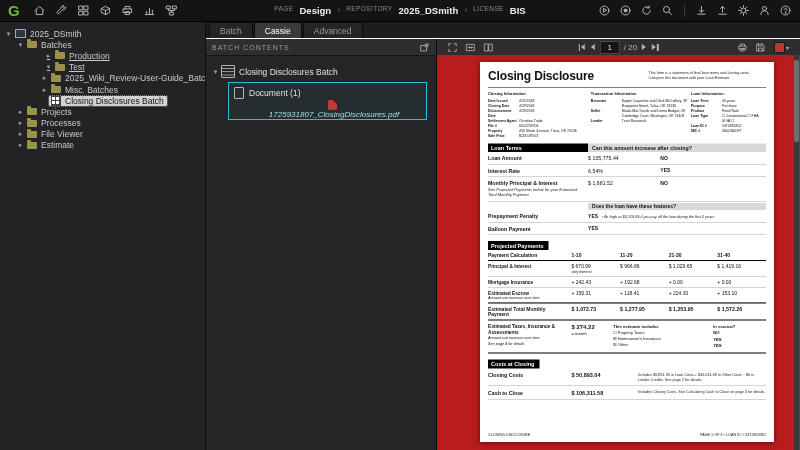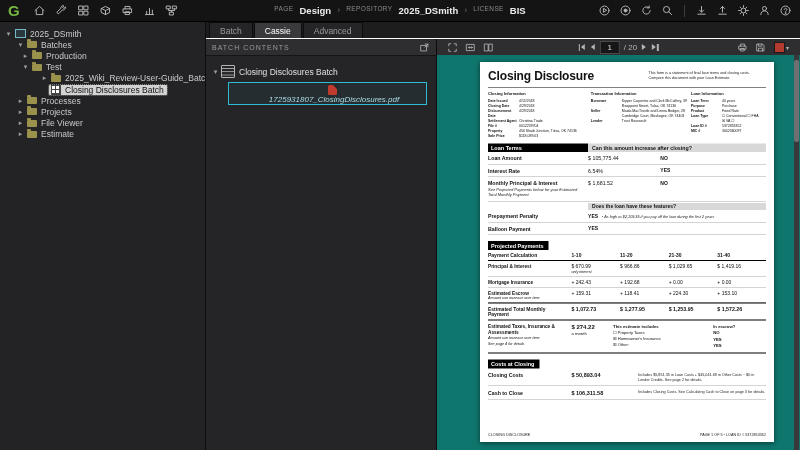--- a/index.html
+++ b/index.html
@@ -15,21 +15,21 @@
   .bc-label{font-size:6.5px;color:#8a8a8a;letter-spacing:.4px;}
   .bc-value{font-size:9.5px;color:#ececec;font-weight:bold;}
   .bc-sep{color:#666;font-size:9px;}
   .tb-right{margin-left:auto;display:flex;align-items:center;gap:8px;}
   .tb-divider{width:1px;height:12px;background:#3d3d3d;margin:0 2px;}
   
   .sidebar{position:absolute;top:22px;left:0;width:206px;bottom:0;background:#232325;
            border-right:1px solid #0c0c0c;padding-top:6px;box-sizing:border-box;overflow:hidden;}
   .titem{display:flex;align-items:center;height:11.2px;font-size:8.5px;color:#c9c9c9;white-space:nowrap;}
   .titem .tw{width:9px;text-align:center;font-size:7px;color:#9c9c9c;flex:none;}
-  .d0{padding-left:4px;}.d1{padding-left:16px;}.d2{padding-left:21px;}.d3{padding-left:40px;}
+  .d0{padding-left:4px;}.d1{padding-left:16px;}.d2{padding-left:44px;text-decoration:underline;}.d3{padding-left:40px;}
   .selwrap{display:flex;align-items:center;padding:0 3px 0 1px;border-radius:1px;}
   .titem.selected .selwrap{background:#d2d2d2;color:#121212;outline:1px dotted #808080;}
   .fico{flex:none;width:10px;height:7px;background:#9a914d;border-radius:1px;position:relative;margin:0 4px 0 1px;}
   .fico::before{content:"";position:absolute;top:-2px;left:0;width:4px;height:2px;background:#9a914d;border-radius:1px 1px 0 0;}
   .dbico{flex:none;width:9px;height:7px;border:1px solid #74b9c9;background:#28383d;margin:0 4px 0 1px;}
   .gridico{flex:none;width:8px;height:8px;border:1px solid #444;background:#fff;margin:0 4px 0 1px;
            background-image:linear-gradient(#444 1px,transparent 1px),linear-gradient(90deg,#444 1px,transparent 1px);
            background-size:4px 4px;background-position:-1px -1px;}
   
   .tabstrip{position:absolute;top:22px;left:206px;right:0;height:17px;background:#1d1d1e;
@@ -62,21 +62,21 @@
   .vt-right{margin-left:auto;display:flex;gap:7px;align-items:center;}
   .nbtn{display:flex;align-items:center;gap:1px;padding:1px;}
   .tri-l{width:0;height:0;border-top:3px solid transparent;border-bottom:3px solid transparent;border-right:4.5px solid #b5b5b5;display:inline-block;}
   .tri-r{width:0;height:0;border-top:3px solid transparent;border-bottom:3px solid transparent;border-left:4.5px solid #b5b5b5;display:inline-block;}
   .nbar{width:1.5px;height:7px;background:#b5b5b5;display:inline-block;}
   .pagebox{width:18px;height:11px;background:#161617;border:1px solid #4a4a4a;color:#ddd;font-size:8px;
            display:flex;align-items:center;justify-content:center;}
   .ptotal{font-size:8px;color:#b5b5b5;}
   .swatch{width:9px;height:9px;background:#b33a2f;border:1px solid #1a1a1a;display:inline-block;}
   .caret{font-size:6px;color:#b5b5b5;}
-  .docarea{position:absolute;top:16px;left:0;right:0;bottom:0;background:#0f766e;overflow:hidden;}
+  .docarea{position:absolute;top:16px;left:0;right:0;bottom:0;background:#b91c1c;overflow:hidden;}
   .vscroll{position:absolute;top:0;right:1px;width:5px;bottom:0;background:#39393b;}
   .vthumb{position:absolute;top:5px;right:0;width:5px;height:82px;background:#6f6f71;border-radius:2px;}
   
   .paper{position:absolute;left:43px;top:7px;width:294px;height:380px;background:#fff;box-shadow:0 1px 5px rgba(0,0,0,.55);overflow:hidden;}
   .paper-inner{width:588px;height:760px;transform:scale(.5);transform-origin:0 0;color:#111;
                padding:14px 16px;box-sizing:border-box;position:relative;}
   .doc-head{display:flex;justify-content:space-between;margin-bottom:8px;}
   .doc-title{font-size:24px;font-weight:bold;letter-spacing:-.3px;}
   .doc-intro{width:235px;font-size:7.5px;line-height:1.35;color:#222;padding-top:3px;}
   .info-cols{display:flex;border-top:1.5px solid #000;padding-top:6px;margin-bottom:10px;}
@@ -247,39 +247,46 @@
           <span>Test</span>
         </span>
     </div>
     <div class="titem d3">
       <span class="tw">▸</span>
       <span class="selwrap">
           <span class="fico"></span>
           <span>2025_Wiki_Review-User-Guide_Batches</span>
         </span>
     </div>
+    <div class="titem d3">
+      <span class="tw">▸</span>
+      <span class="selwrap">
+          <span class="fico"></span>
+          <span>Misc. Batches</span>
+        </span>
+    </div>
     <div class="titem d3 selected">
       <span class="tw"></span>
       <span class="selwrap">
           <span class="gridico"></span>
           <span>Closing Disclosures Batch</span>
         </span>
     </div>
     <div class="titem d1">
       <span class="tw">▸</span>
       <span class="selwrap">
           <span class="fico"></span>
+          <span>Projects</span>
+        </span>
+    </div>
+    <div class="titem d1">
+      <span class="tw">▸</span>
+      <span class="selwrap">
+          <span class="fico"></span>
           <span>Processes</span>
-        </span>
-    </div>
-    <div class="titem d1">
-      <span class="tw">▸</span>
-      <span class="selwrap">
-          <span class="fico"></span>
-          <span>Projects</span>
         </span>
     </div>
     <div class="titem d1">
       <span class="tw">▸</span>
       <span class="selwrap">
           <span class="fico"></span>
           <span>File Viewer</span>
         </span>
     </div>
     <div class="titem d1">
@@ -305,20 +312,24 @@
           <path d="M9 3h4v4M13 3 8.5 7.5"></path>
         </svg>
     </div>
     <div class="mtree">
       <div class="mrow">
         <span class="tw">▾</span>
         <span class="stackico"></span>
         <span>Closing Disclosures Batch</span>
       </div>
       <div class="selbox">
+        <div class="mrow">
+          <span class="pageico"></span>
+          <span>Document (1)</span>
+        </div>
         <div class="mrow pdfrow">
           <span class="pdfico"></span>
           <span class="pdfname">1725931807_ClosingDisclosures.pdf</span>
         </div>
       </div>
     </div>
   </div>
 
   <div class="rightpanel">
     <div class="vtoolbar">

